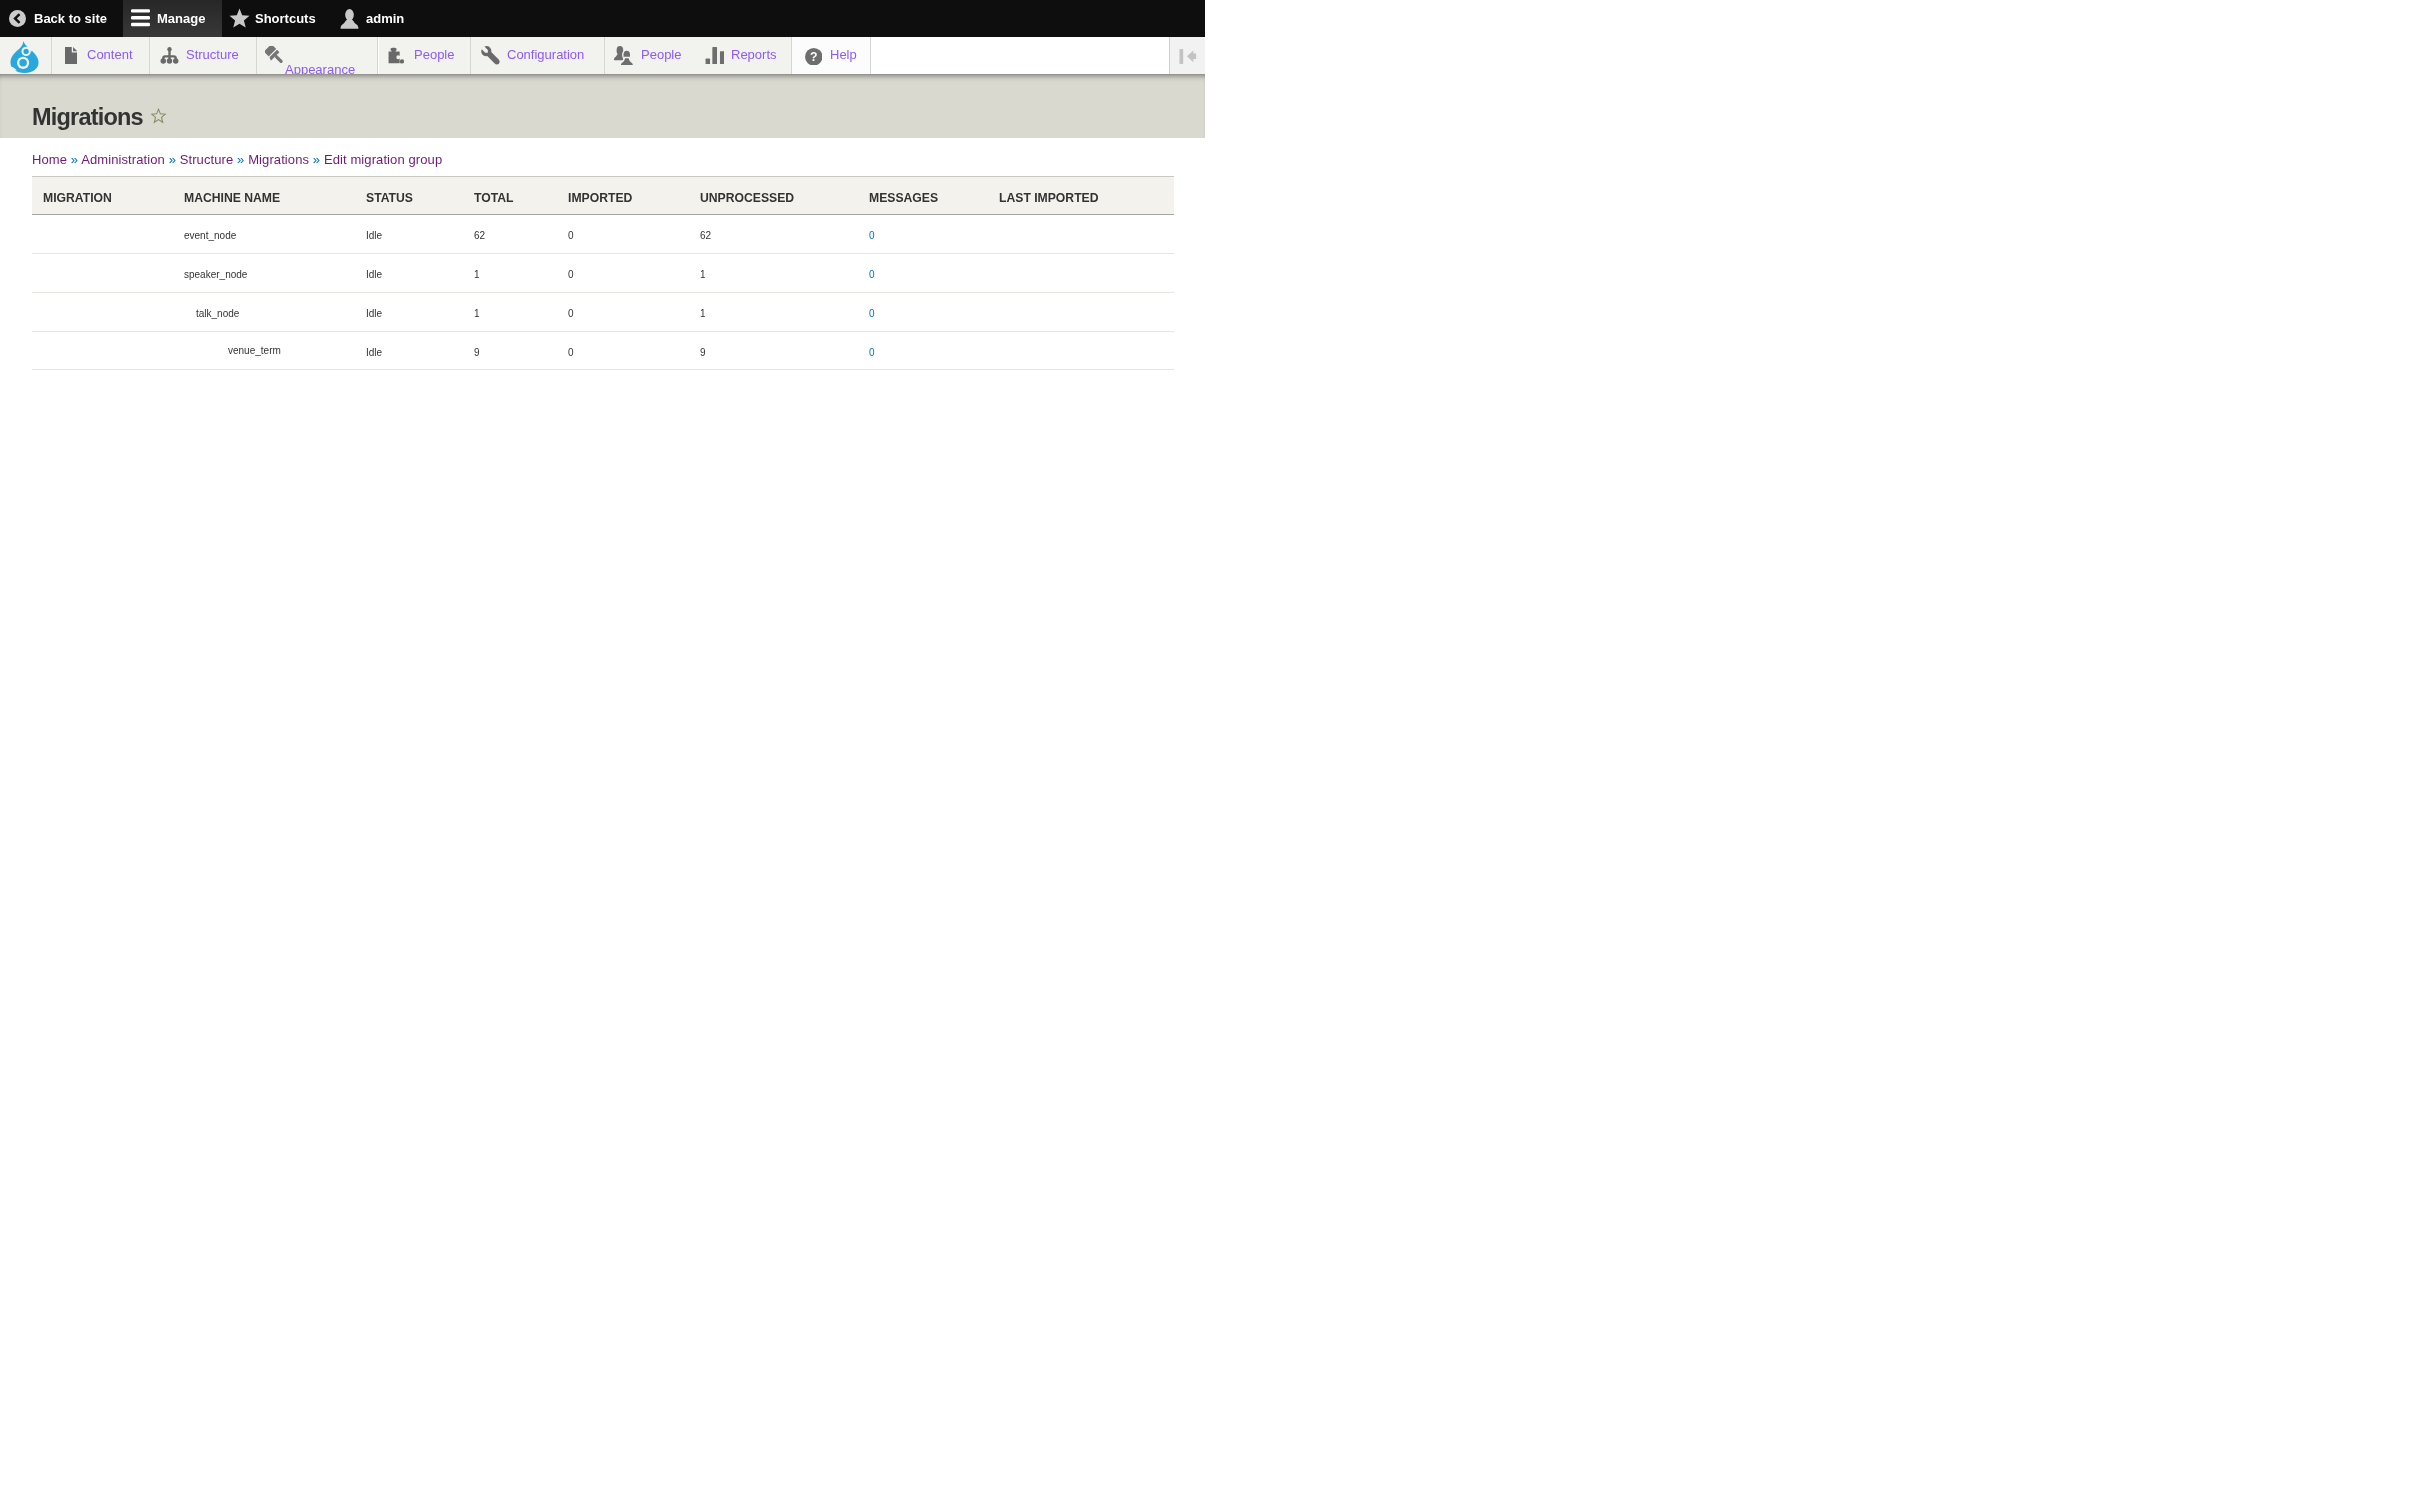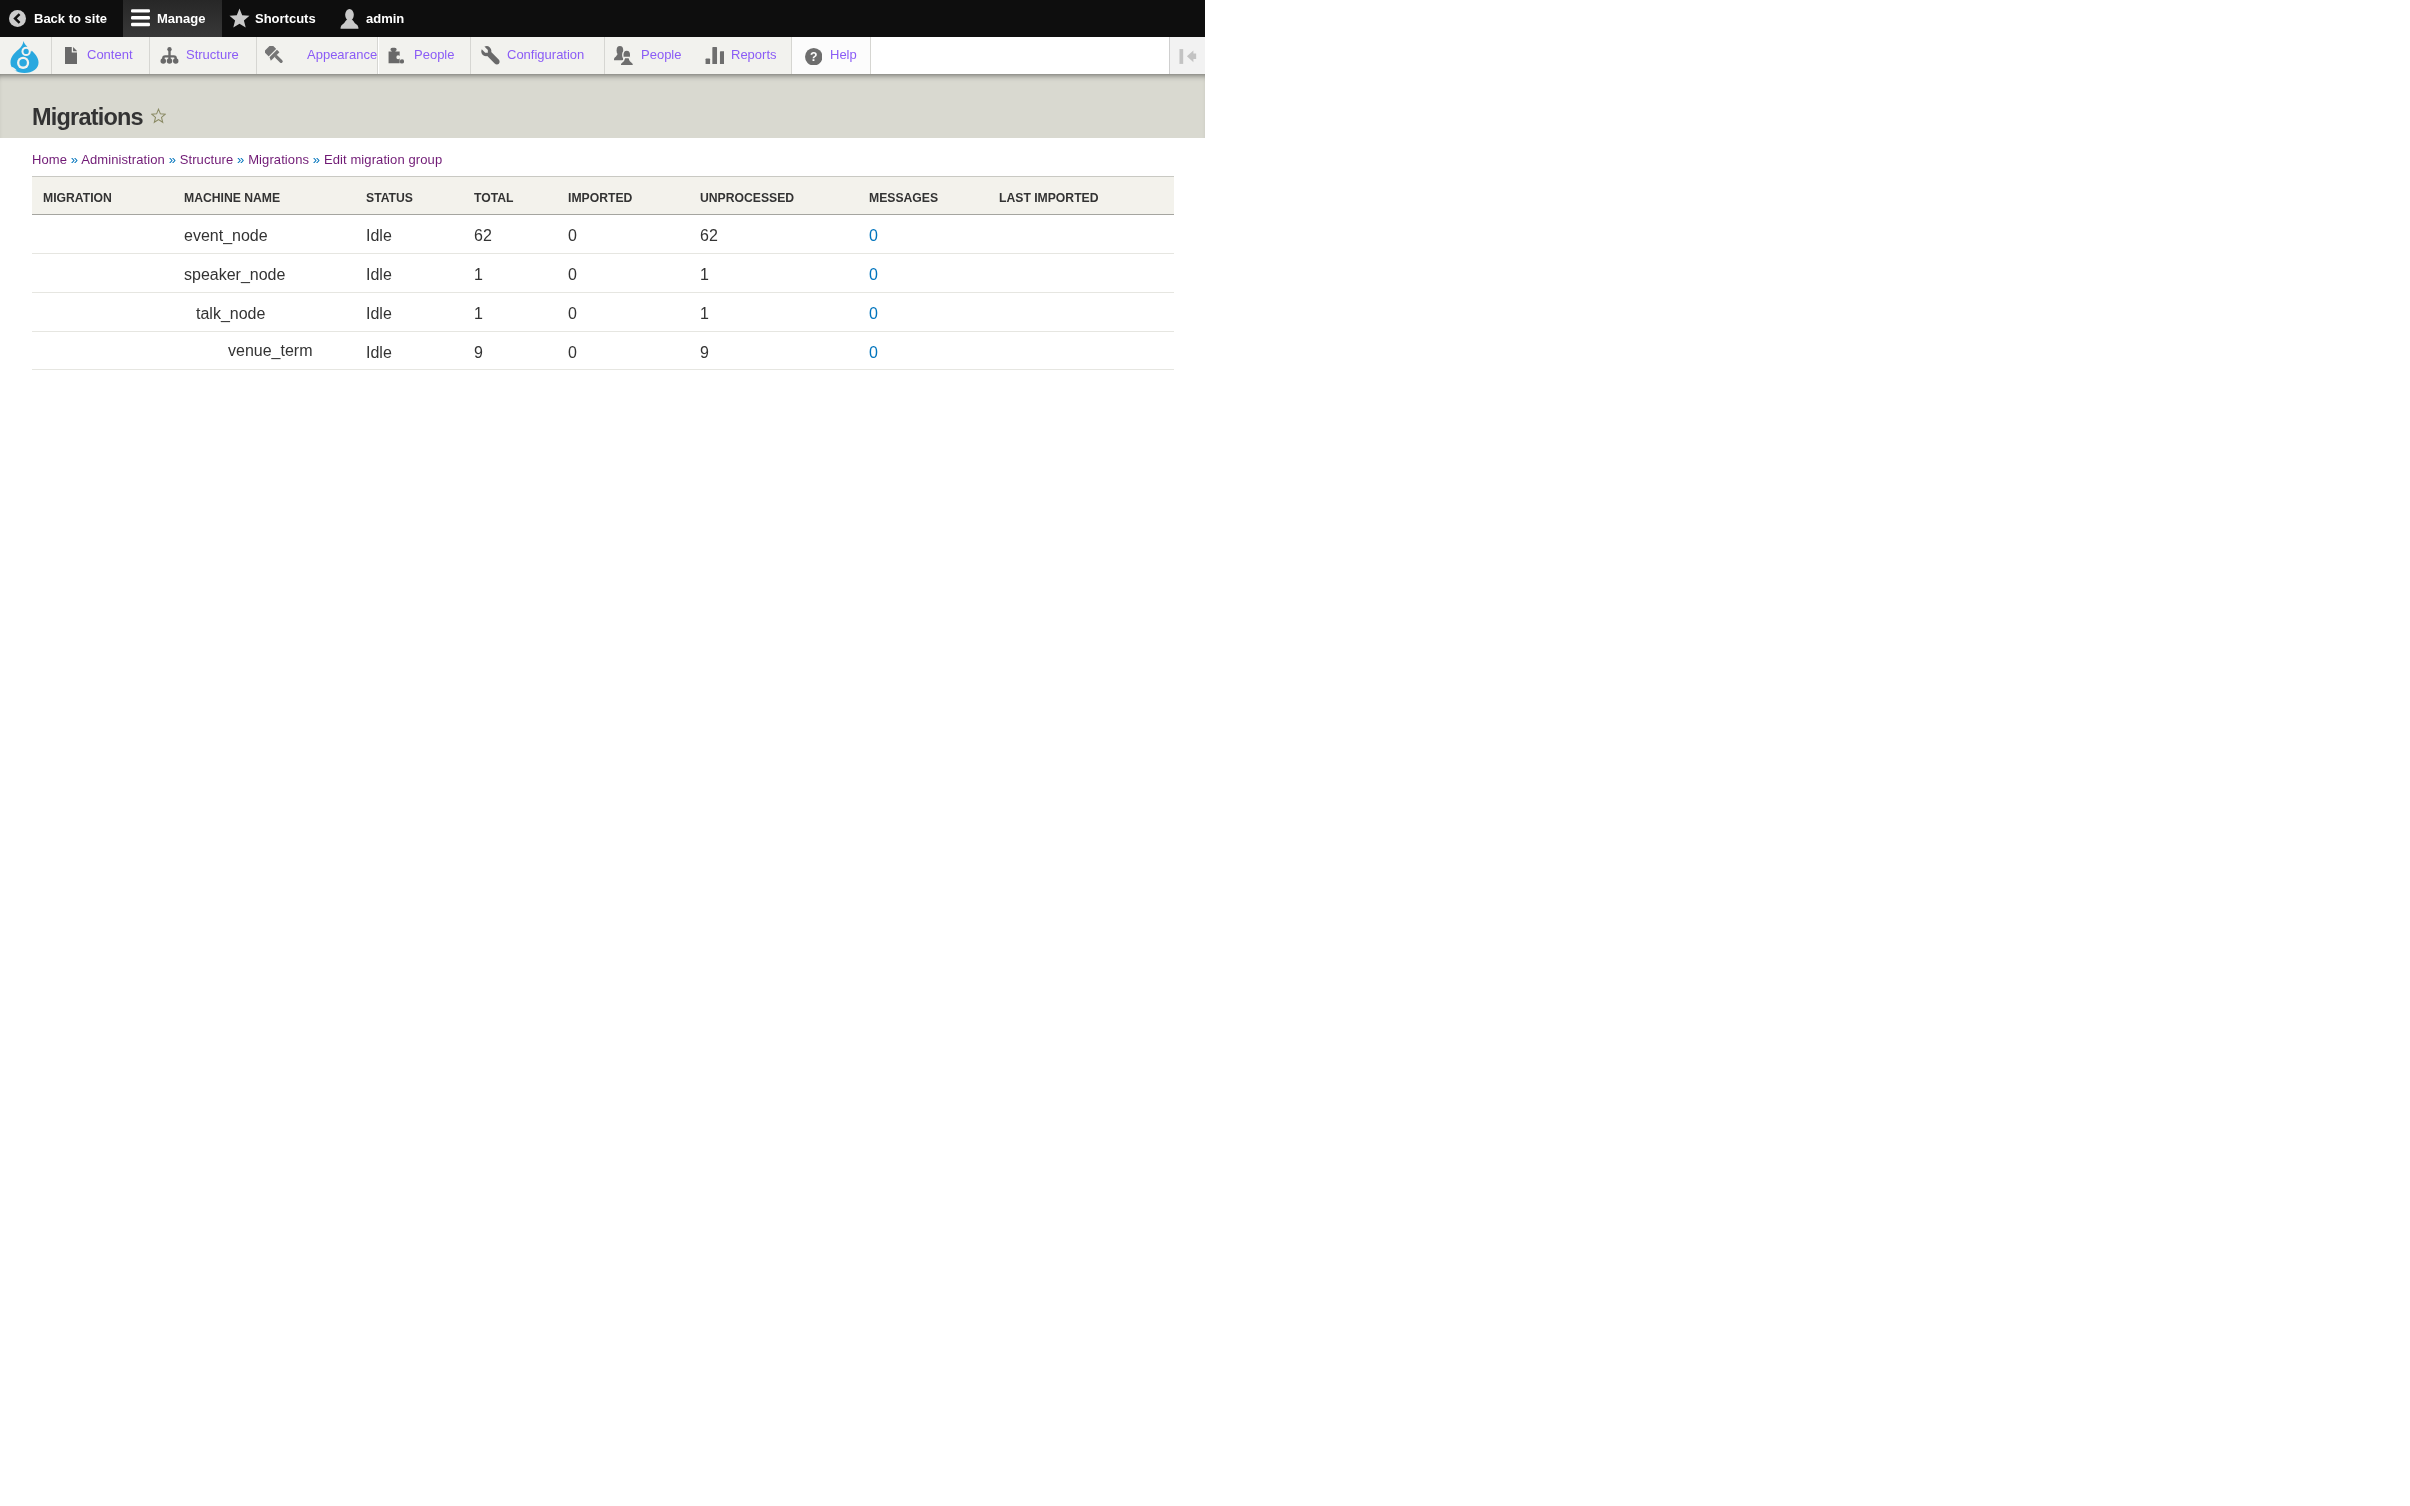--- a/index.html
+++ b/index.html
@@ -24,21 +24,21 @@
   #pgtitle { position:absolute; left:32px; top:105px; font-size:23.5px; font-weight:bold; color:#333; line-height:24.5px; letter-spacing:-0.8px; }
 
   
   #crumb { position:absolute; left:32px; top:152px; font-size:13px; color:#333; line-height:15px; white-space:nowrap; letter-spacing:0.1px; }
   #crumb a { color:#701a75; text-decoration:none; } #crumb .sep { color:#0074bd; }
 
   
   .hair { position:absolute; left:32px; width:1142px; height:0.9px; }
   #thead-bg { position:absolute; left:32px; top:176px; width:1142px; height:39px; background:#f3f2ec; border-top:0.9px solid #c9c9c3; border-bottom:0.9px solid #a5a5a0; }
   .th { position:absolute; top:192px; font-size:12.2px; font-weight:bold; color:#333; line-height:13px; white-space:nowrap; }
-  .td { position:absolute; font-size:16px; color:#333; line-height:14px; white-space:nowrap; }
+  .td { position:absolute; font-size:10px; color:#333; line-height:14px; white-space:nowrap; }
   .td a { color:#0074bd; text-decoration:none; }
 </style>
 </head>
 <body>
 <div id="page">
 
   <div id="topbar">
     <div id="managetab"></div>
 
     <svg class="abs" style="left:9.4px; top:10.4px;" width="17" height="17" viewBox="0 0 18 18">
@@ -100,21 +100,21 @@
     </div>
 
     <div class="titem" style="left:257px; width:121px;">
       <svg class="ticon" style="left:8.2px; top:9px;" width="19" height="19" viewBox="0 0 20 20">
         <g transform="translate(9.4 8.6) rotate(-45)">
           <rect x="-5.6" y="-9.4" width="11.2" height="7.2" rx="0.6" fill="#757575"></rect>
           <path d="M-7.2 2.6 L-5.6 -1 L5.6 -1 L5.6 2.6 Z" fill="#757575"></path>
           <rect x="-1.7" y="2.2" width="3.4" height="10.2" rx="1.7" fill="#757575"></rect>
         </g>
       </svg>
-      <span class="tlbl" style="left:50px;">Appearance</span>
+      <span class="tlbl" style="left:28px;margin-top:15px;">Appearance</span>
     </div>
 
     <div class="titem" style="left:379px; width:92px;">
       <svg class="ticon" style="left:8.8px; top:9.6px;" width="16" height="17" viewBox="0 0 17 18">
         <path d="M0.6 4.8 L3.9 4.8 L3.9 4.3 Q2.6 3.8 2.6 2.5 Q2.6 0.7 4.6 0.7 L7.2 0.7 Q9.2 0.7 9.2 2.5 Q9.2 3.8 7.9 4.3 L7.9 4.8 L12.4 4.8 L12.4 9.6 Q11.8 8.7 10.7 8.7 Q8.9 8.7 8.9 10.8 Q8.9 12.9 10.7 12.9 Q11.8 12.9 12.4 12 L12.4 17.3 L0.6 17.3 Z" fill="#696969"></path>
         <circle cx="14.8" cy="15.3" r="2.3" fill="#696969"></circle>
       </svg>
       <span class="tlbl" style="left:35px;">People</span>
     </div>
 

